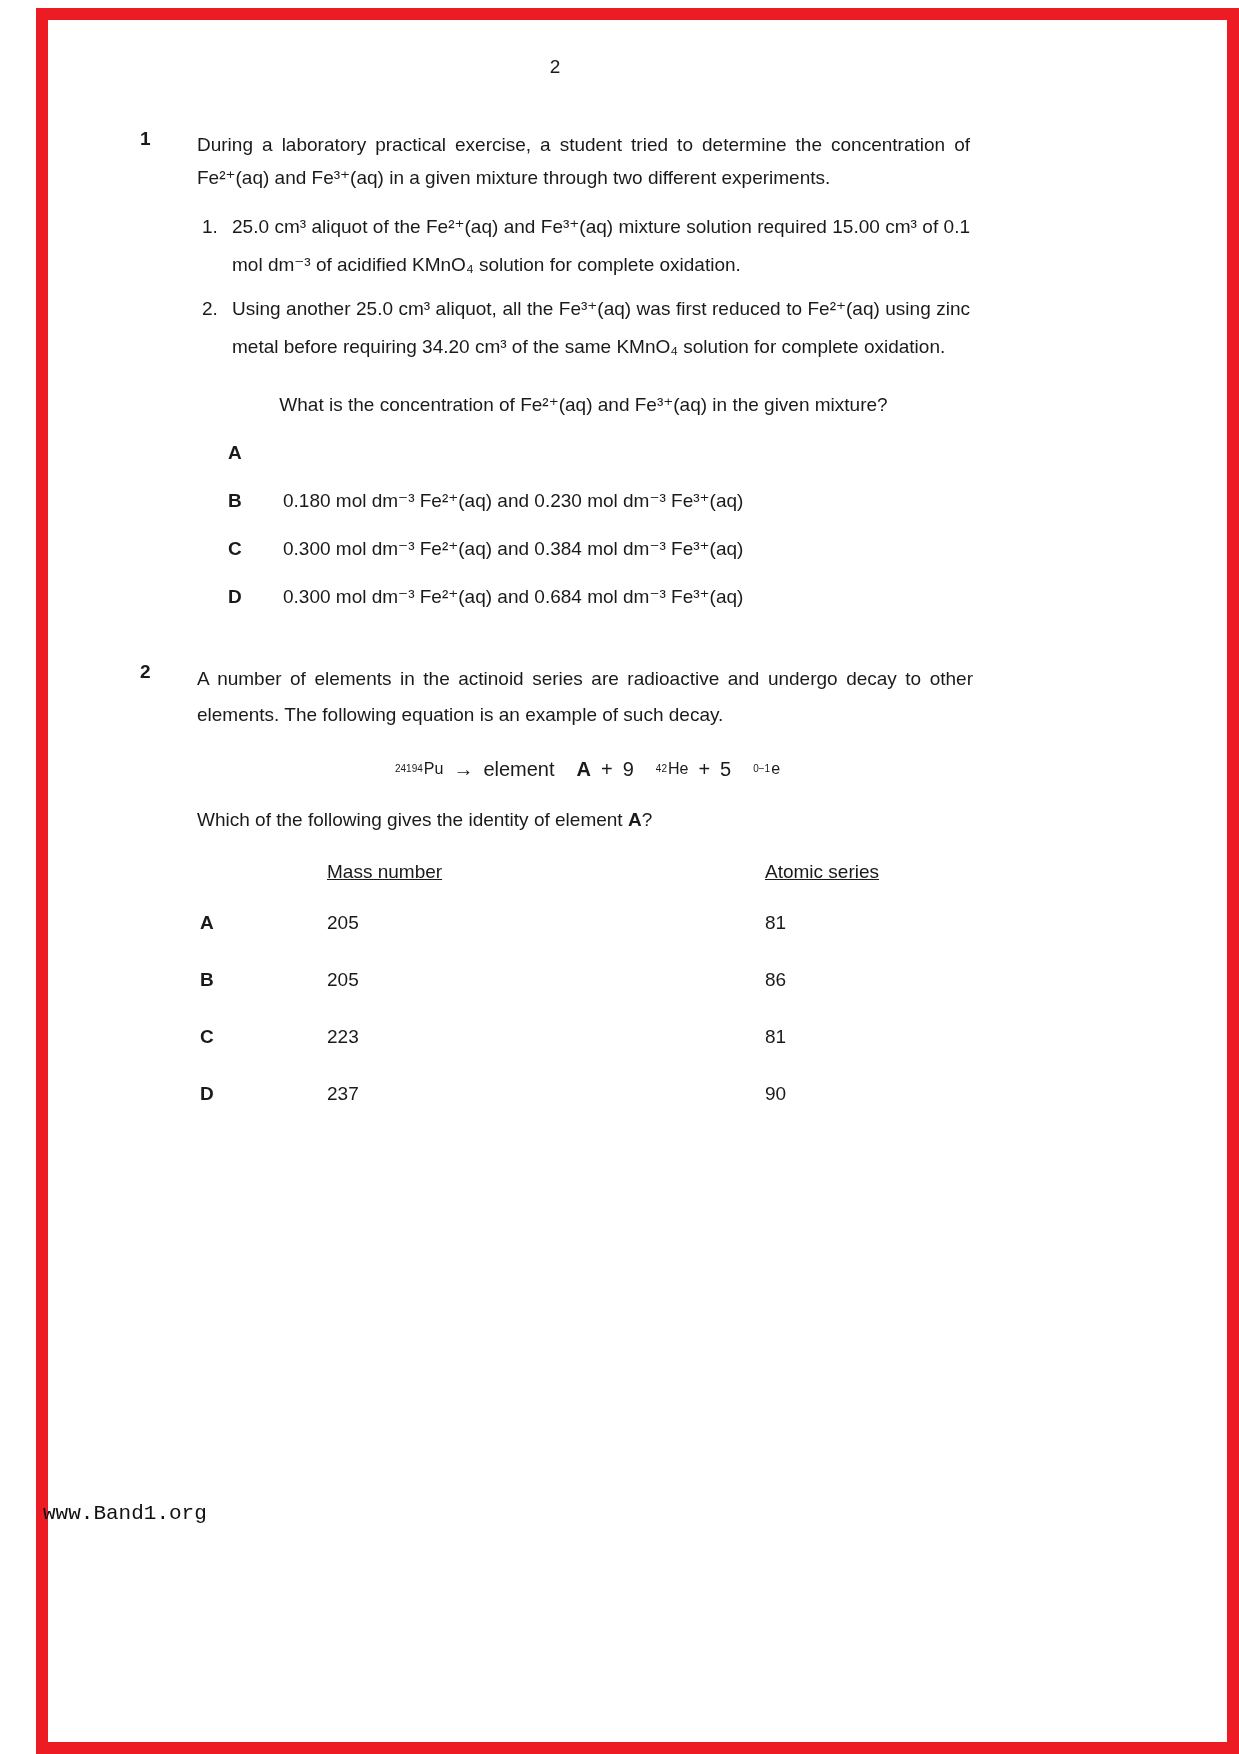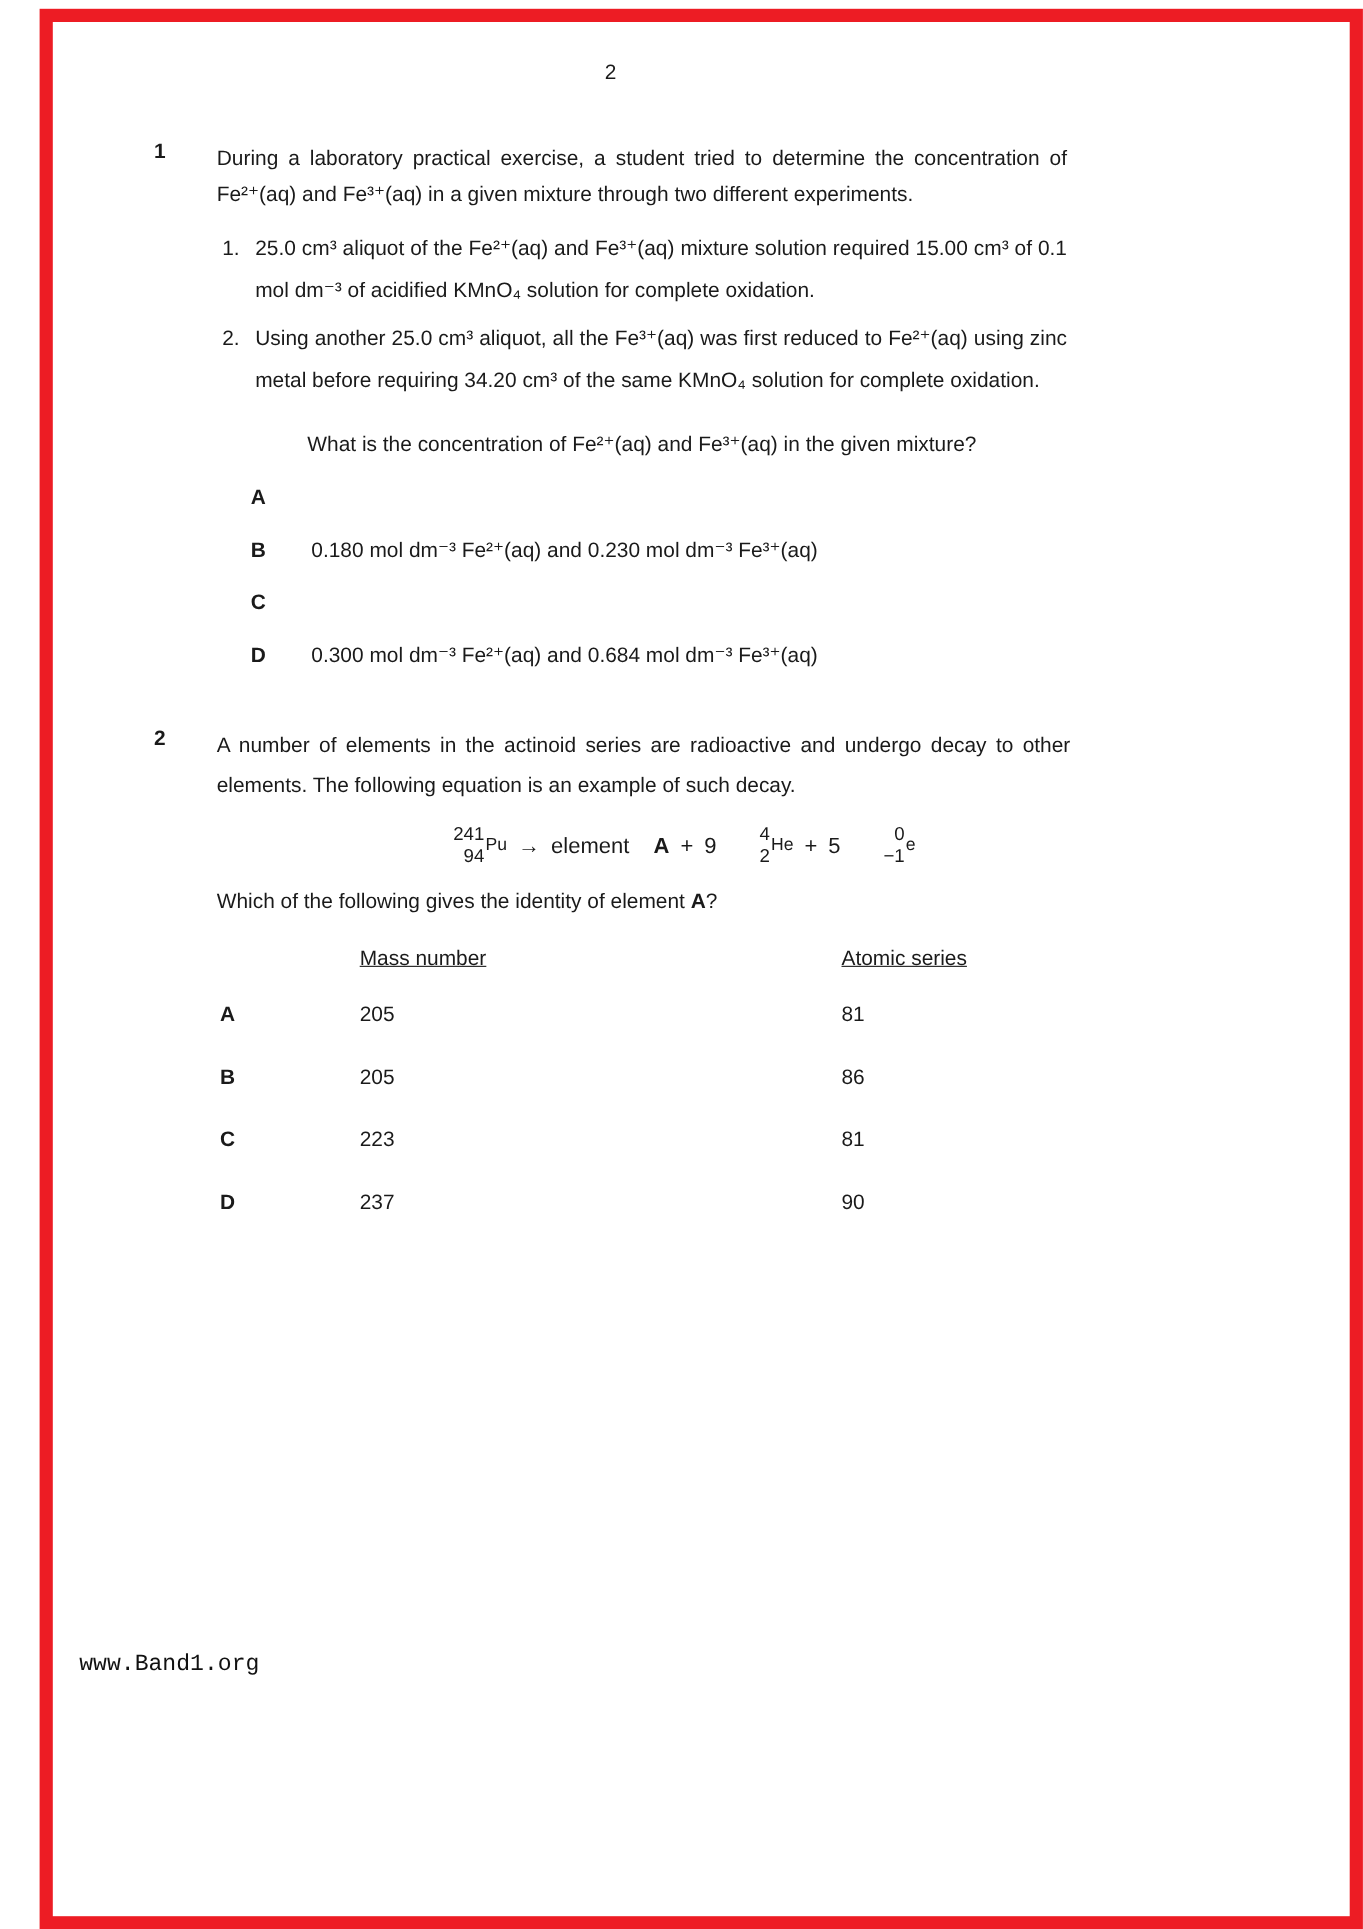--- a/index.html
+++ b/index.html
@@ -38,41 +38,41 @@
   .otext { flex: 1; }
   .q2 .intro { line-height: 36px; }
   .equation {
     margin-top: 14px; margin-left: 198px;
     display: flex; align-items: center; gap: 10px;
     font-size: 20px; height: 44px;
   }
   .term { display: inline-flex; align-items: center; gap: 22px; }
   .nuclide { display: inline-flex; align-items: center; }
   .stack {
-    display: inline-flex; flex-direction: column; align-items: flex-end;
-    font-size: 17px; line-height: 1.15; margin-right: 1px; margin-left: 17px;
+    display: inline-flex; flex-direction: row; align-items: flex-end;
+    font-size: 10px; line-height: 1.15; margin-right: 1px;
   }
   .sym { font-size: 16px; }
   .bold { font-weight: bold; }
   .qline2 { margin-top: 12px; line-height: 33px; }
   .atable { margin-top: 14px; }
   .arow {
     display: grid;
     grid-template-columns: 130px 200px 226px 220px;
     align-items: center;
     height: 57px;
   }
   .arow.header { height: 44px; }
   .acell.letter { font-weight: bold; padding-left: 3px; }
   .acell.mass { }
   .acell.atomic { text-align: left; padding-left: 12px; }
   .underline { text-decoration: underline; font-weight: normal; }
   .header .acell { font-weight: normal; }
   .footer {
-    position: absolute; left: 72px; top: 1502px;
+    position: absolute; left: 43px; top: 1502px;
     font-family: "Liberation Mono", "DejaVu Sans Mono", monospace;
     font-size: 21px; color: #111;
   }
 </style>
 </head>
 <body>
 
 <div class="frame"></div>
 
 <div class="content">
@@ -100,20 +100,21 @@
       <div class="options">
         <div class="option">
           <span class="olet">A</span>
         </div>
         <div class="option">
           <span class="olet">B</span>
           <span class="otext">0.180 mol dm⁻³ Fe²⁺(aq) and 0.230 mol dm⁻³ Fe³⁺(aq)</span>
         </div>
         <div class="option">
           <span class="olet">C</span>
+          <span class="otext">0.300 mol dm⁻³ Fe²⁺(aq) and 0.384 mol dm⁻³ Fe³⁺(aq)</span>
         </div>
         <div class="option">
           <span class="olet">D</span>
           <span class="otext">0.300 mol dm⁻³ Fe²⁺(aq) and 0.684 mol dm⁻³ Fe³⁺(aq)</span>
         </div>
       </div>
     </div>
   </section>
 
   <section class="question q2">

